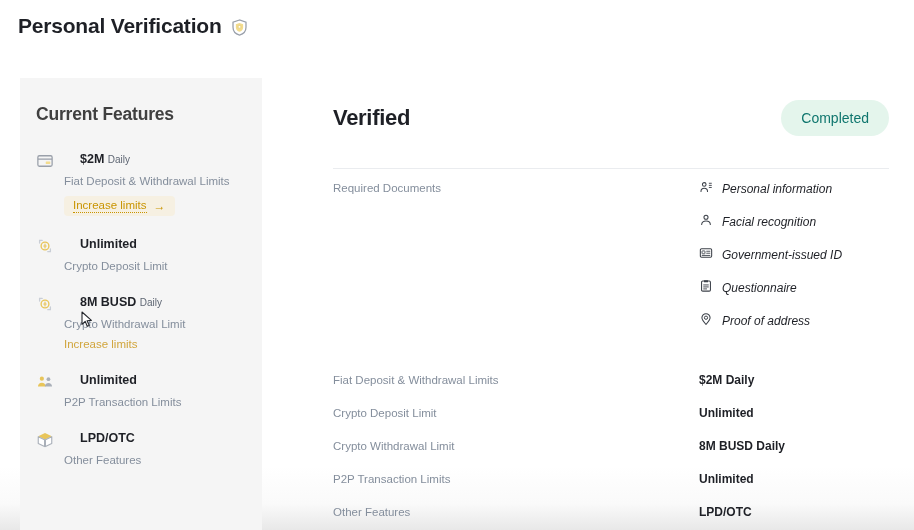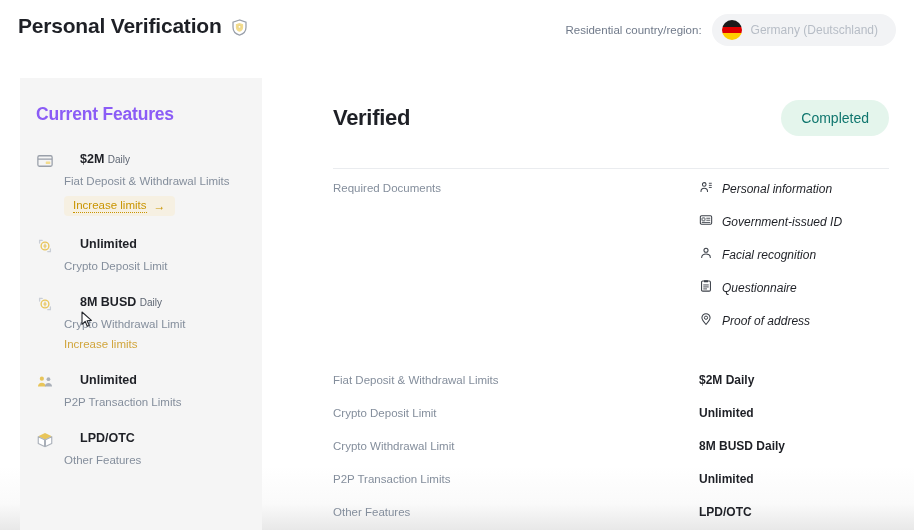--- a/index.html
+++ b/index.html
@@ -53,21 +53,21 @@
   .country-name { font-size: 12px; color: #b7bdc6; white-space: nowrap; }
 
   
   .sidebar {
     position: absolute; left: 20px; top: 78px;
     width: 242px; height: 452px;
     background: #f5f5f5;
     padding: 26px 22px 0 16px;
   }
   .sidebar-title {
-    font-size: 17.5px; font-weight: bold; color: #8b5cf6;
+    font-size: 17.5px; font-weight: bold; color: #404040;
     margin-bottom: 26px; letter-spacing: -0.2px;
   }
   .feature { display: flex; gap: 10px; margin-bottom: 20px; }
   .feature-icon { flex: 0 0 18px; width: 18px; height: 18px; margin-top: 1px; }
   .feature-body { flex: 1; min-width: 0; }
   .feature-head { font-size: 12.5px; color: #1e2026; line-height: 1.35; }
   .feature-head b { font-weight: bold; margin-left: 16px; }
   .feature-head .unit { font-weight: normal; color: #5e6673; font-size: 10px; }
   .feature-sub {
     font-size: 11.5px; color: #848e9c; margin-top: 6px; line-height: 1.3;
@@ -142,27 +142,20 @@
       <div class="page-title">Personal Verification</div>
       <span>
         <svg class="shield-icon" viewBox="0 0 24 24" fill="none">
           <path d="M12 2.5 3.8 5.4v6.4c0 5.2 3.5 8.6 8.2 9.7 4.7-1.1 8.2-4.5 8.2-9.7V5.4L12 2.5Z" stroke="#9aa0aa" stroke-width="1.6" fill="#ffffff"></path>
           <path d="M12 6.2 7.4 7.8v3.9c0 3 2 5 4.6 5.7 2.6-.7 4.6-2.7 4.6-5.7V7.8L12 6.2Z" fill="#f3dc8e"></path>
           <rect x="10.4" y="9.4" width="3.2" height="3.4" rx="0.5" fill="#ffffff" stroke="#e2c86a" stroke-width="0.8"></rect>
         </svg>
       </span>
     </div>
 
-    <div class="country-wrap">
-      <span class="country-label">Residential country/region:</span>
-      <div class="country-pill">
-        <span class="flag"></span>
-        <span class="country-name">Germany (Deutschland)</span>
-      </div>
-    </div>
   </div>
 
   <aside class="sidebar">
     <div class="sidebar-title">Current Features</div>
 
     <div class="feature">
       <span>
         <svg class="feature-icon" viewBox="0 0 24 24" fill="none">
           <rect x="2.5" y="5" width="19" height="14" rx="2" stroke="#9aa0aa" stroke-width="1.7"></rect>
           <path d="M2.5 9.5h19" stroke="#9aa0aa" stroke-width="1.7"></path>
@@ -271,36 +264,36 @@
               <path d="M3.4 19.6c0-3.2 2.5-5.4 5.6-5.4s5.6 2.2 5.6 5.4" stroke="#3c4149" stroke-width="1.8" stroke-linecap="round"></path>
               <path d="M17.6 5.6h3.6M17.6 9.2h3.6M17.6 12.8h3.6" stroke="#3c4149" stroke-width="1.6" stroke-linecap="round"></path>
             </svg>
           </span>
           <span class="doc-text">Personal information</span>
         </div>
 
         <div class="doc-row">
           <span>
             <svg class="doc-icon" viewBox="0 0 24 24" fill="none">
+              <circle cx="12" cy="7.2" r="3.5" stroke="#3c4149" stroke-width="1.8"></circle>
+              <path d="M4.6 19.8c0-3.8 3.3-6.2 7.4-6.2s7.4 2.4 7.4 6.2" stroke="#3c4149" stroke-width="1.8" stroke-linecap="round"></path>
+            </svg>
+          </span>
+          <span class="doc-text">Facial recognition</span>
+        </div>
+
+        <div class="doc-row">
+          <span>
+            <svg class="doc-icon" viewBox="0 0 24 24" fill="none">
               <rect x="2.3" y="4.8" width="19.4" height="14.4" rx="2" stroke="#3c4149" stroke-width="1.8"></rect>
               <rect x="5.2" y="8.4" width="5" height="5" rx="0.8" stroke="#3c4149" stroke-width="1.5"></rect>
               <path d="M13.2 9h5.4M13.2 12.4h5.4M5.4 16.2h13.2" stroke="#3c4149" stroke-width="1.5" stroke-linecap="round"></path>
             </svg>
           </span>
           <span class="doc-text">Government-issued ID</span>
-        </div>
-
-        <div class="doc-row">
-          <span>
-            <svg class="doc-icon" viewBox="0 0 24 24" fill="none">
-              <circle cx="12" cy="7.2" r="3.5" stroke="#3c4149" stroke-width="1.8"></circle>
-              <path d="M4.6 19.8c0-3.8 3.3-6.2 7.4-6.2s7.4 2.4 7.4 6.2" stroke="#3c4149" stroke-width="1.8" stroke-linecap="round"></path>
-            </svg>
-          </span>
-          <span class="doc-text">Facial recognition</span>
         </div>
 
         <div class="doc-row">
           <span>
             <svg class="doc-icon" viewBox="0 0 24 24" fill="none">
               <rect x="4.4" y="3.4" width="15.2" height="17.4" rx="2" stroke="#3c4149" stroke-width="1.8"></rect>
               <path d="M8.6 2.2h6.8v3.4H8.6z" fill="#3c4149"></path>
               <path d="M8 10.2h8M8 13.6h8M8 17h5" stroke="#3c4149" stroke-width="1.6" stroke-linecap="round"></path>
             </svg>
           </span>

